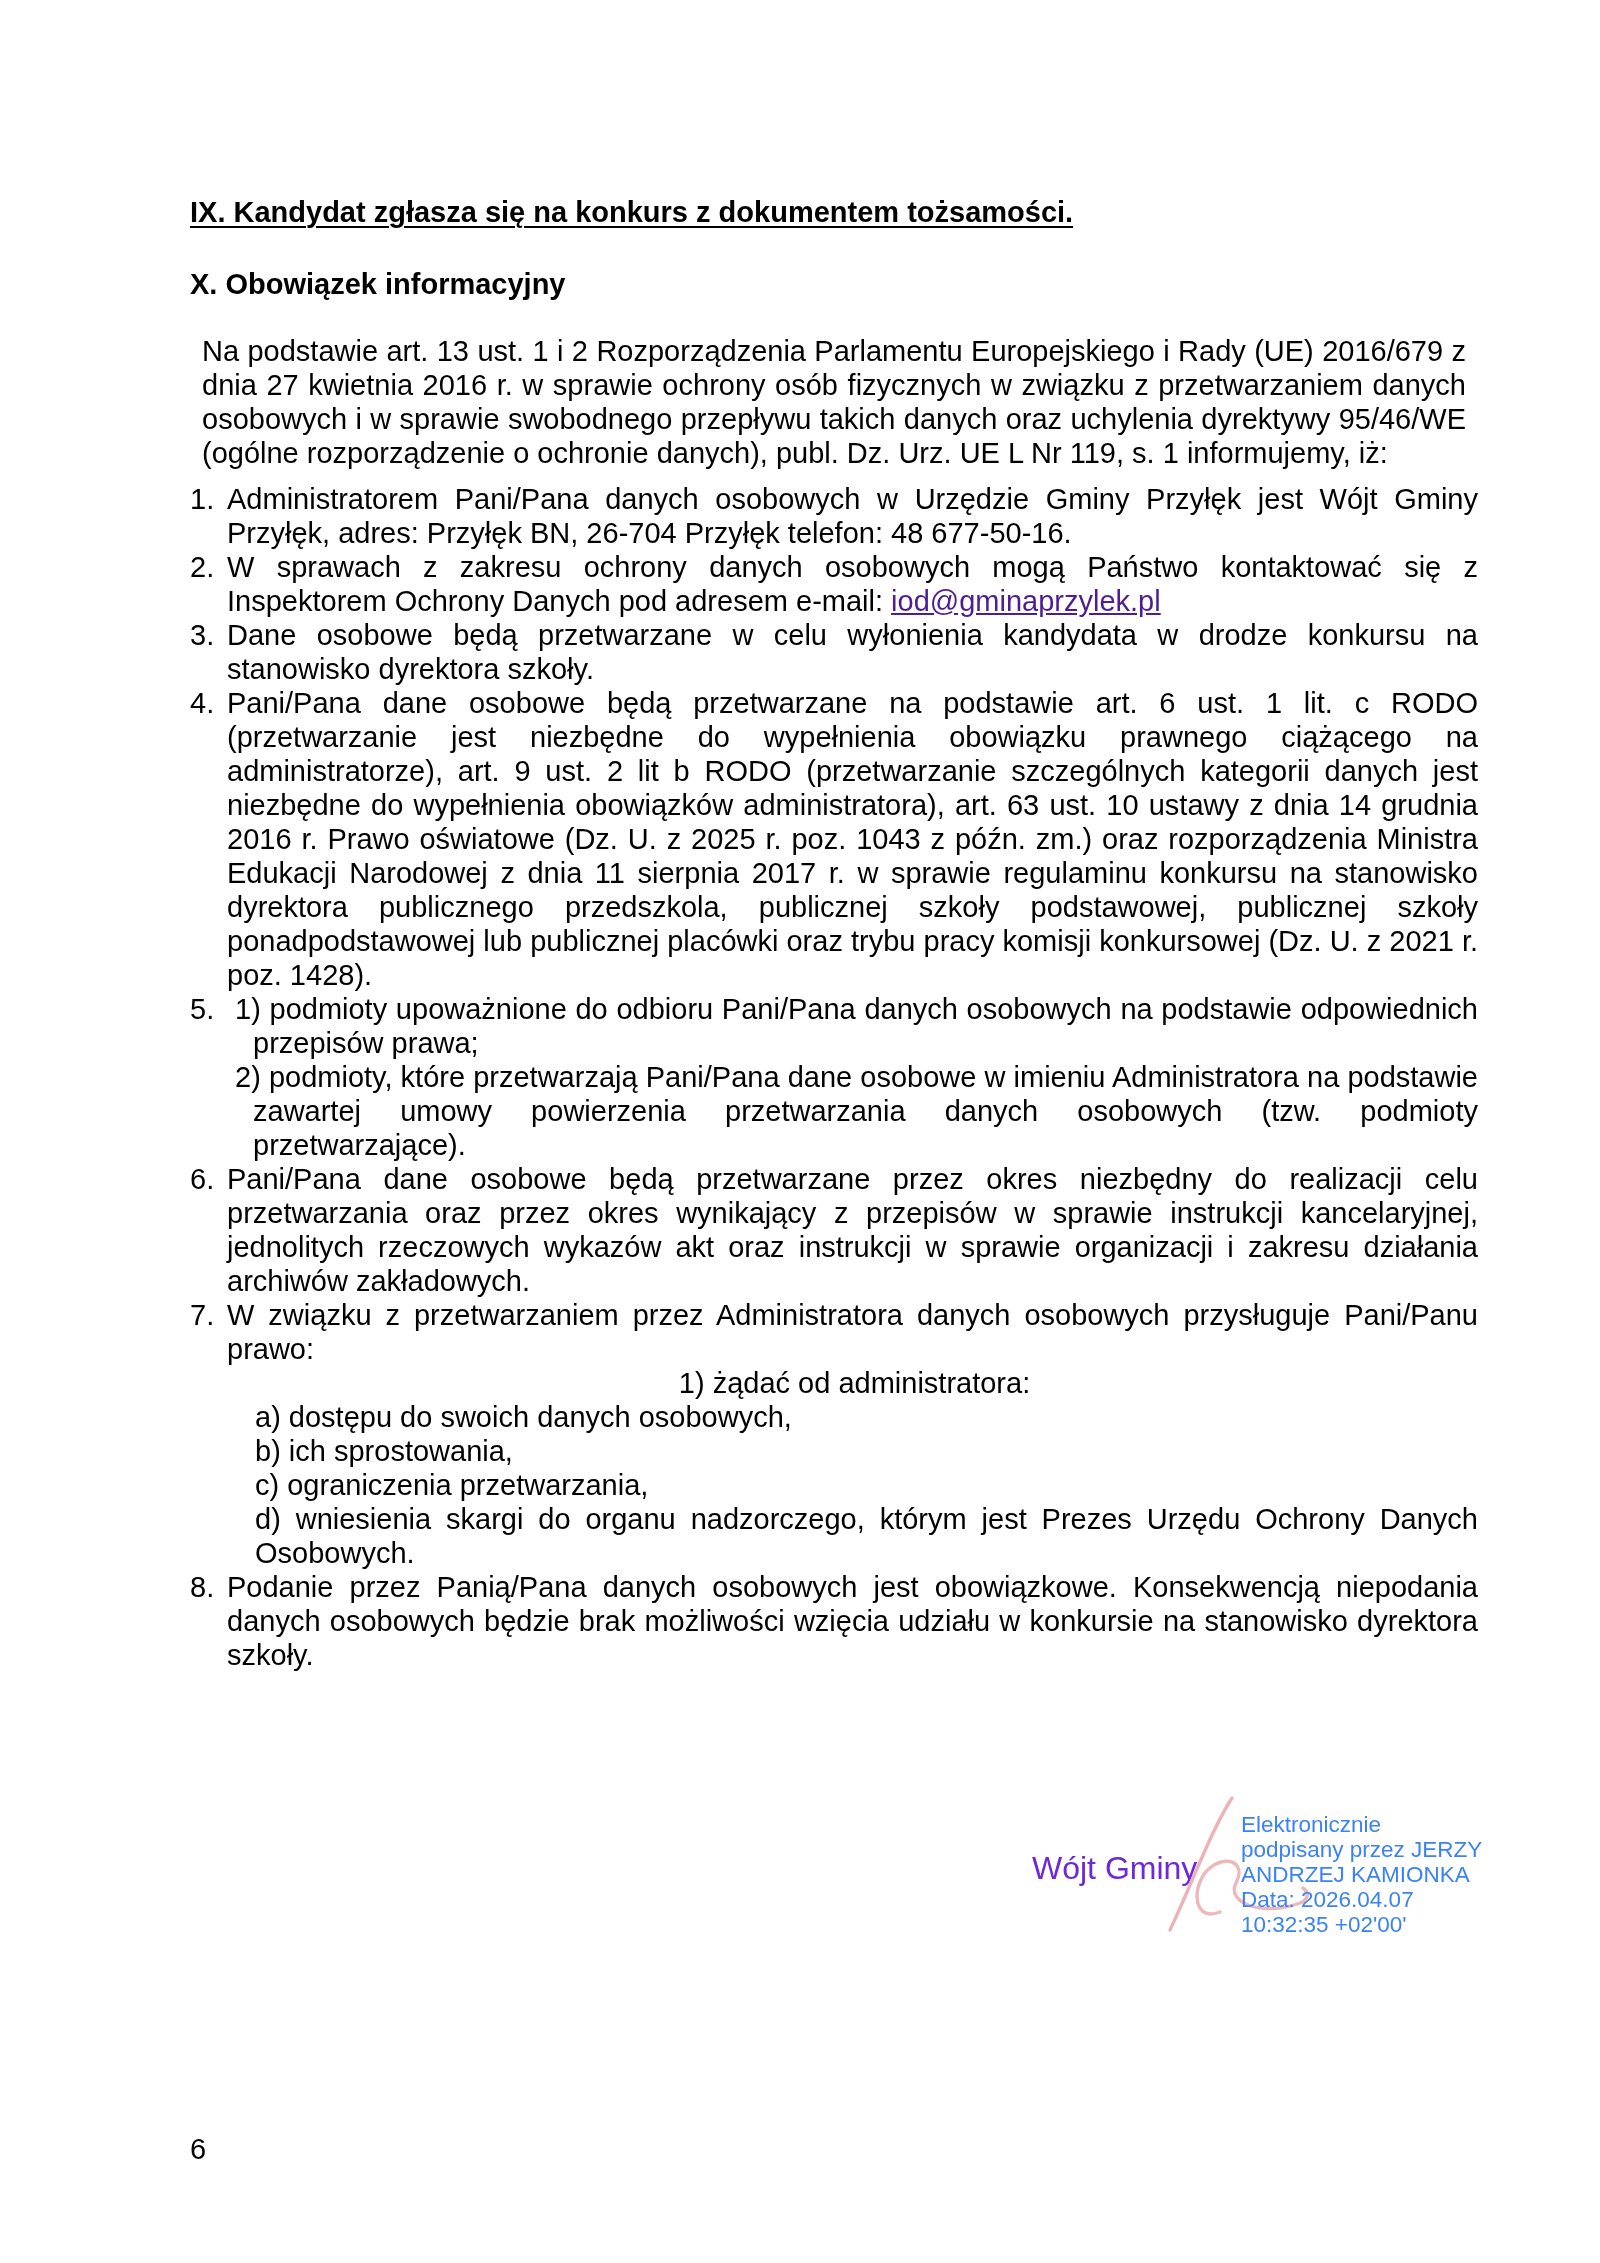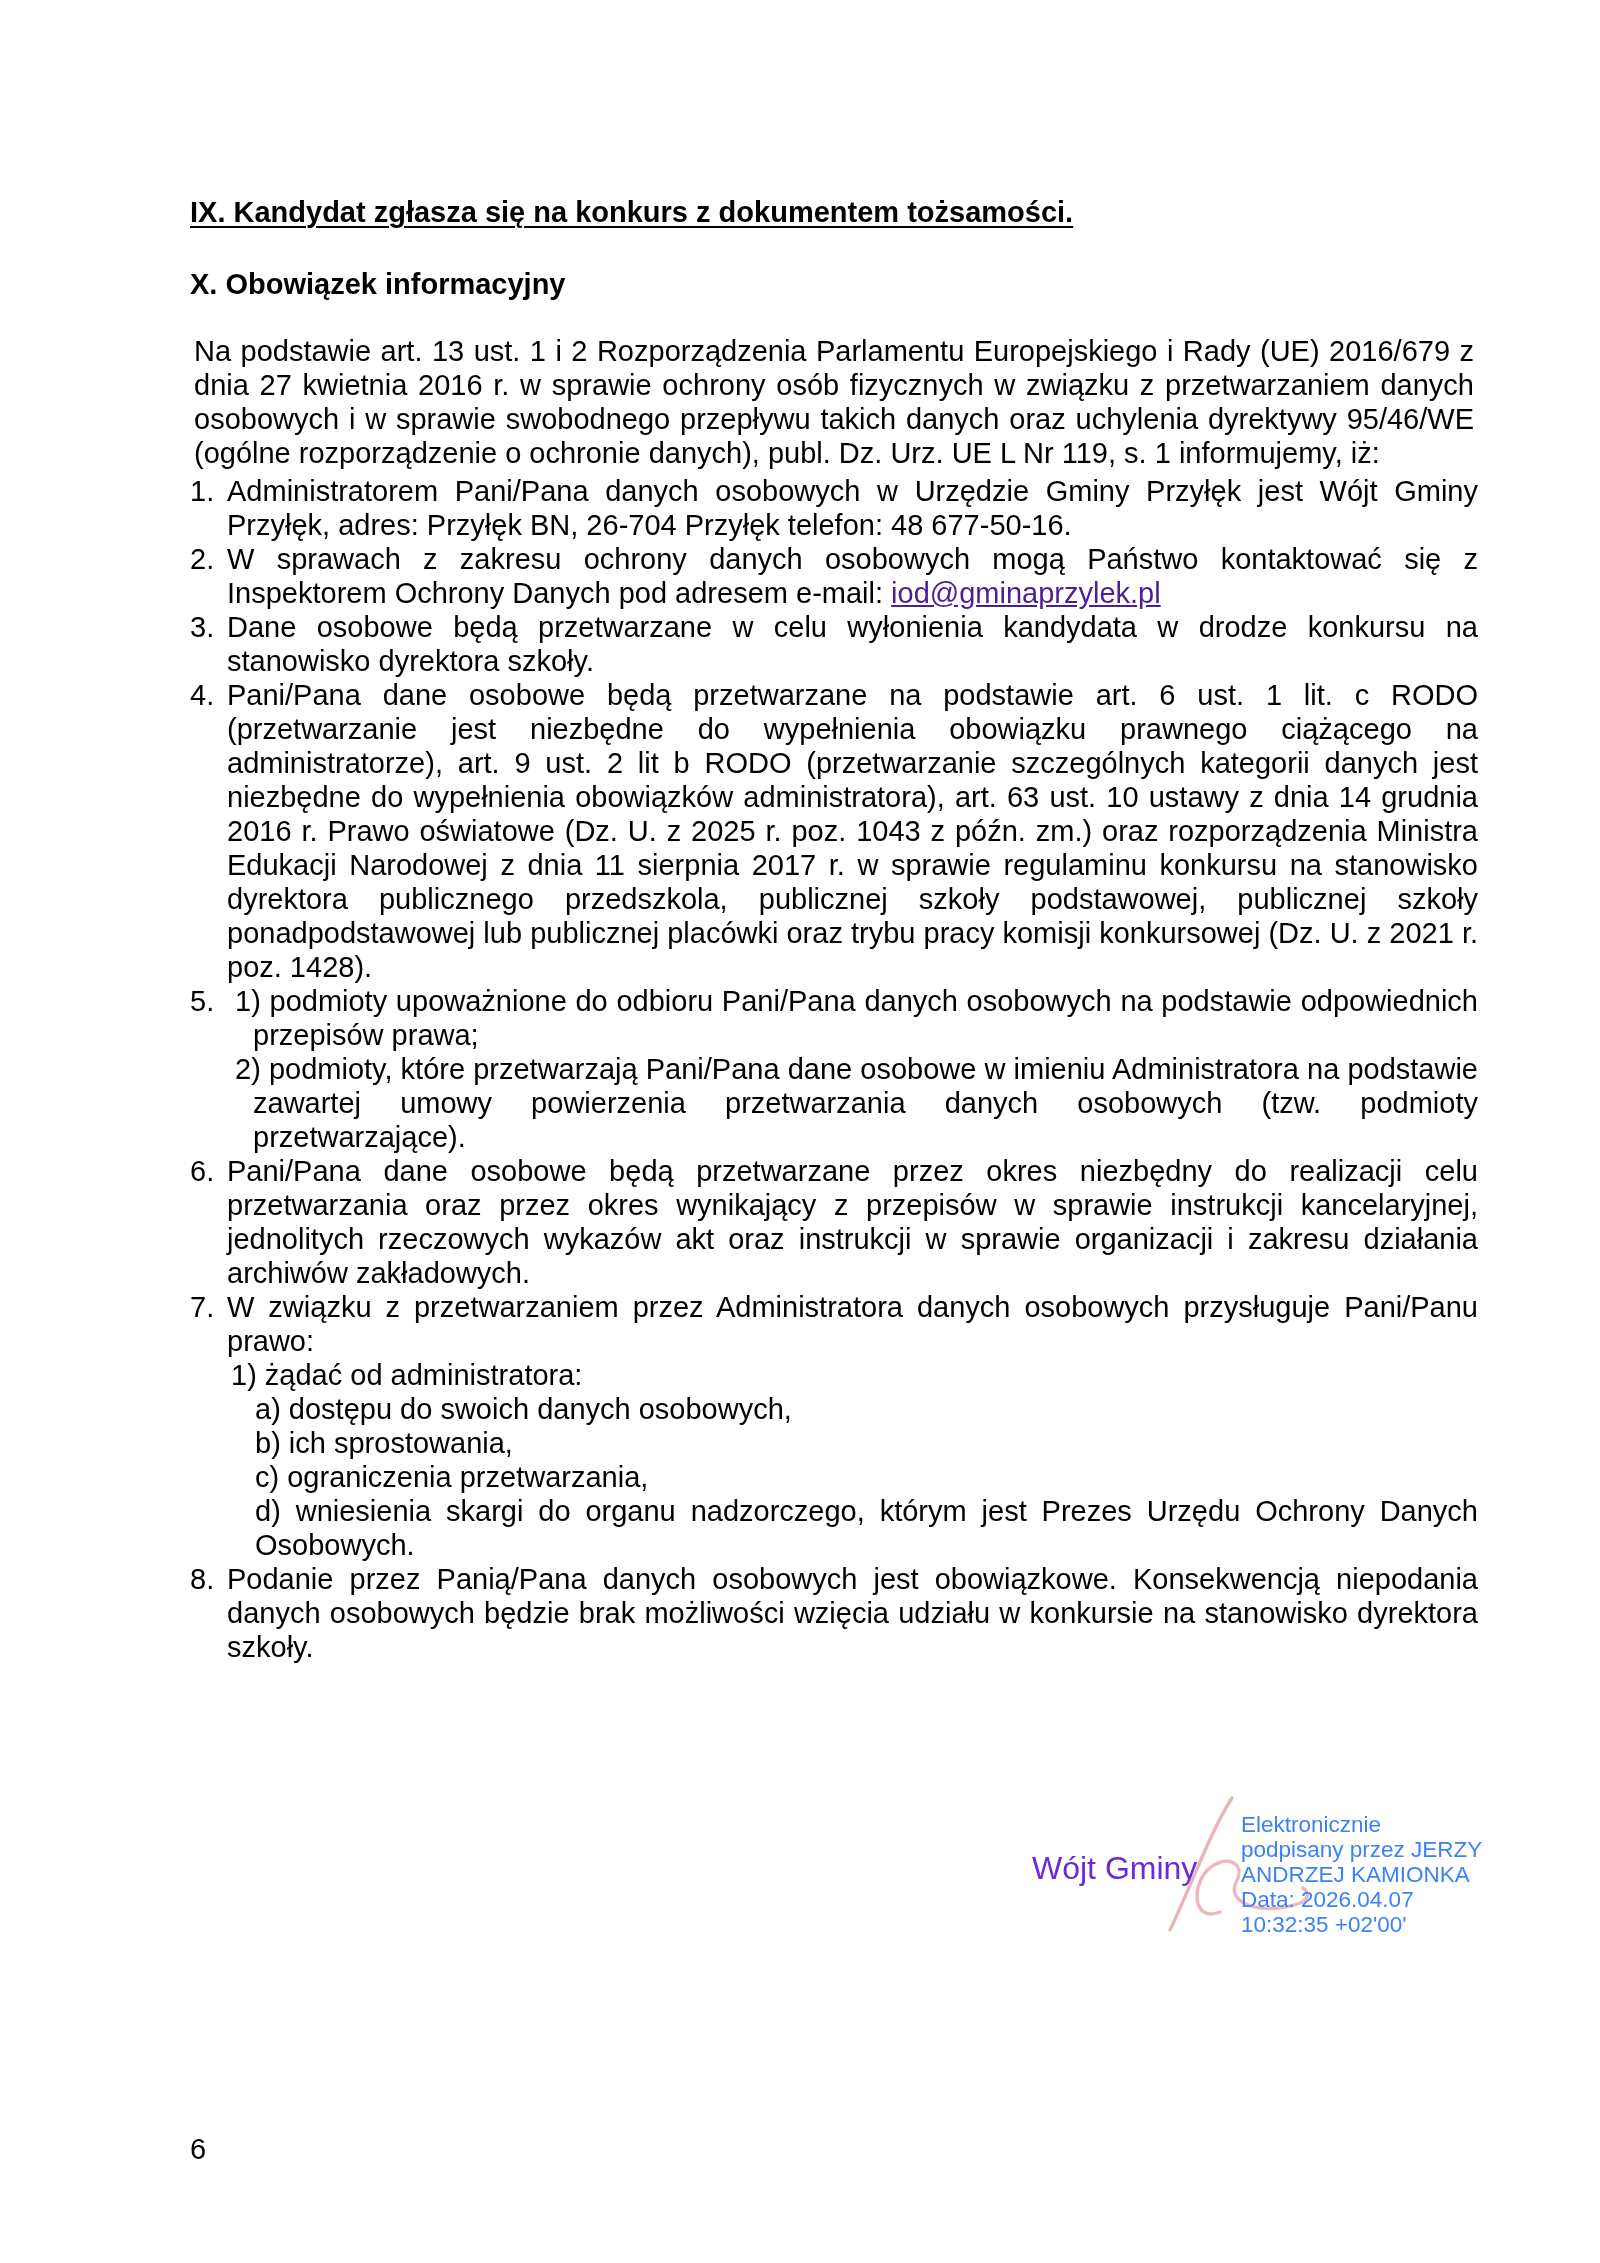--- a/index.html
+++ b/index.html
@@ -26,21 +26,21 @@
     text-decoration-thickness:2px;
     text-underline-offset:4px;
     margin:0 0 38px 0;
     white-space:nowrap;
   }
   .h-x{
     font-weight:bold;
     margin:0 0 33px 0;
   }
   .intro{
-    margin:4px;
+    margin:12px;
     text-align:justify;
   }
   .olist{margin:0;padding:0;}
   .item{
     position:relative;
     padding-left:37px;
     text-align:justify;
   }
   .item .num{
     position:absolute;
@@ -48,21 +48,21 @@
     text-align:left;
   }
   .sub{
     margin-left:8px;
     padding-left:18px;
     text-indent:-18px;
     text-align:justify;
   }
   .sub2-intro{
     margin-left:4px;
-    text-align:left;
+    text-align:center;
   }
   .sub-letter{
     margin-left:28px;
     text-align:justify;
   }
   a.email{
     color:#4c1d95;
     text-decoration:underline;
     cursor:pointer;
   }

